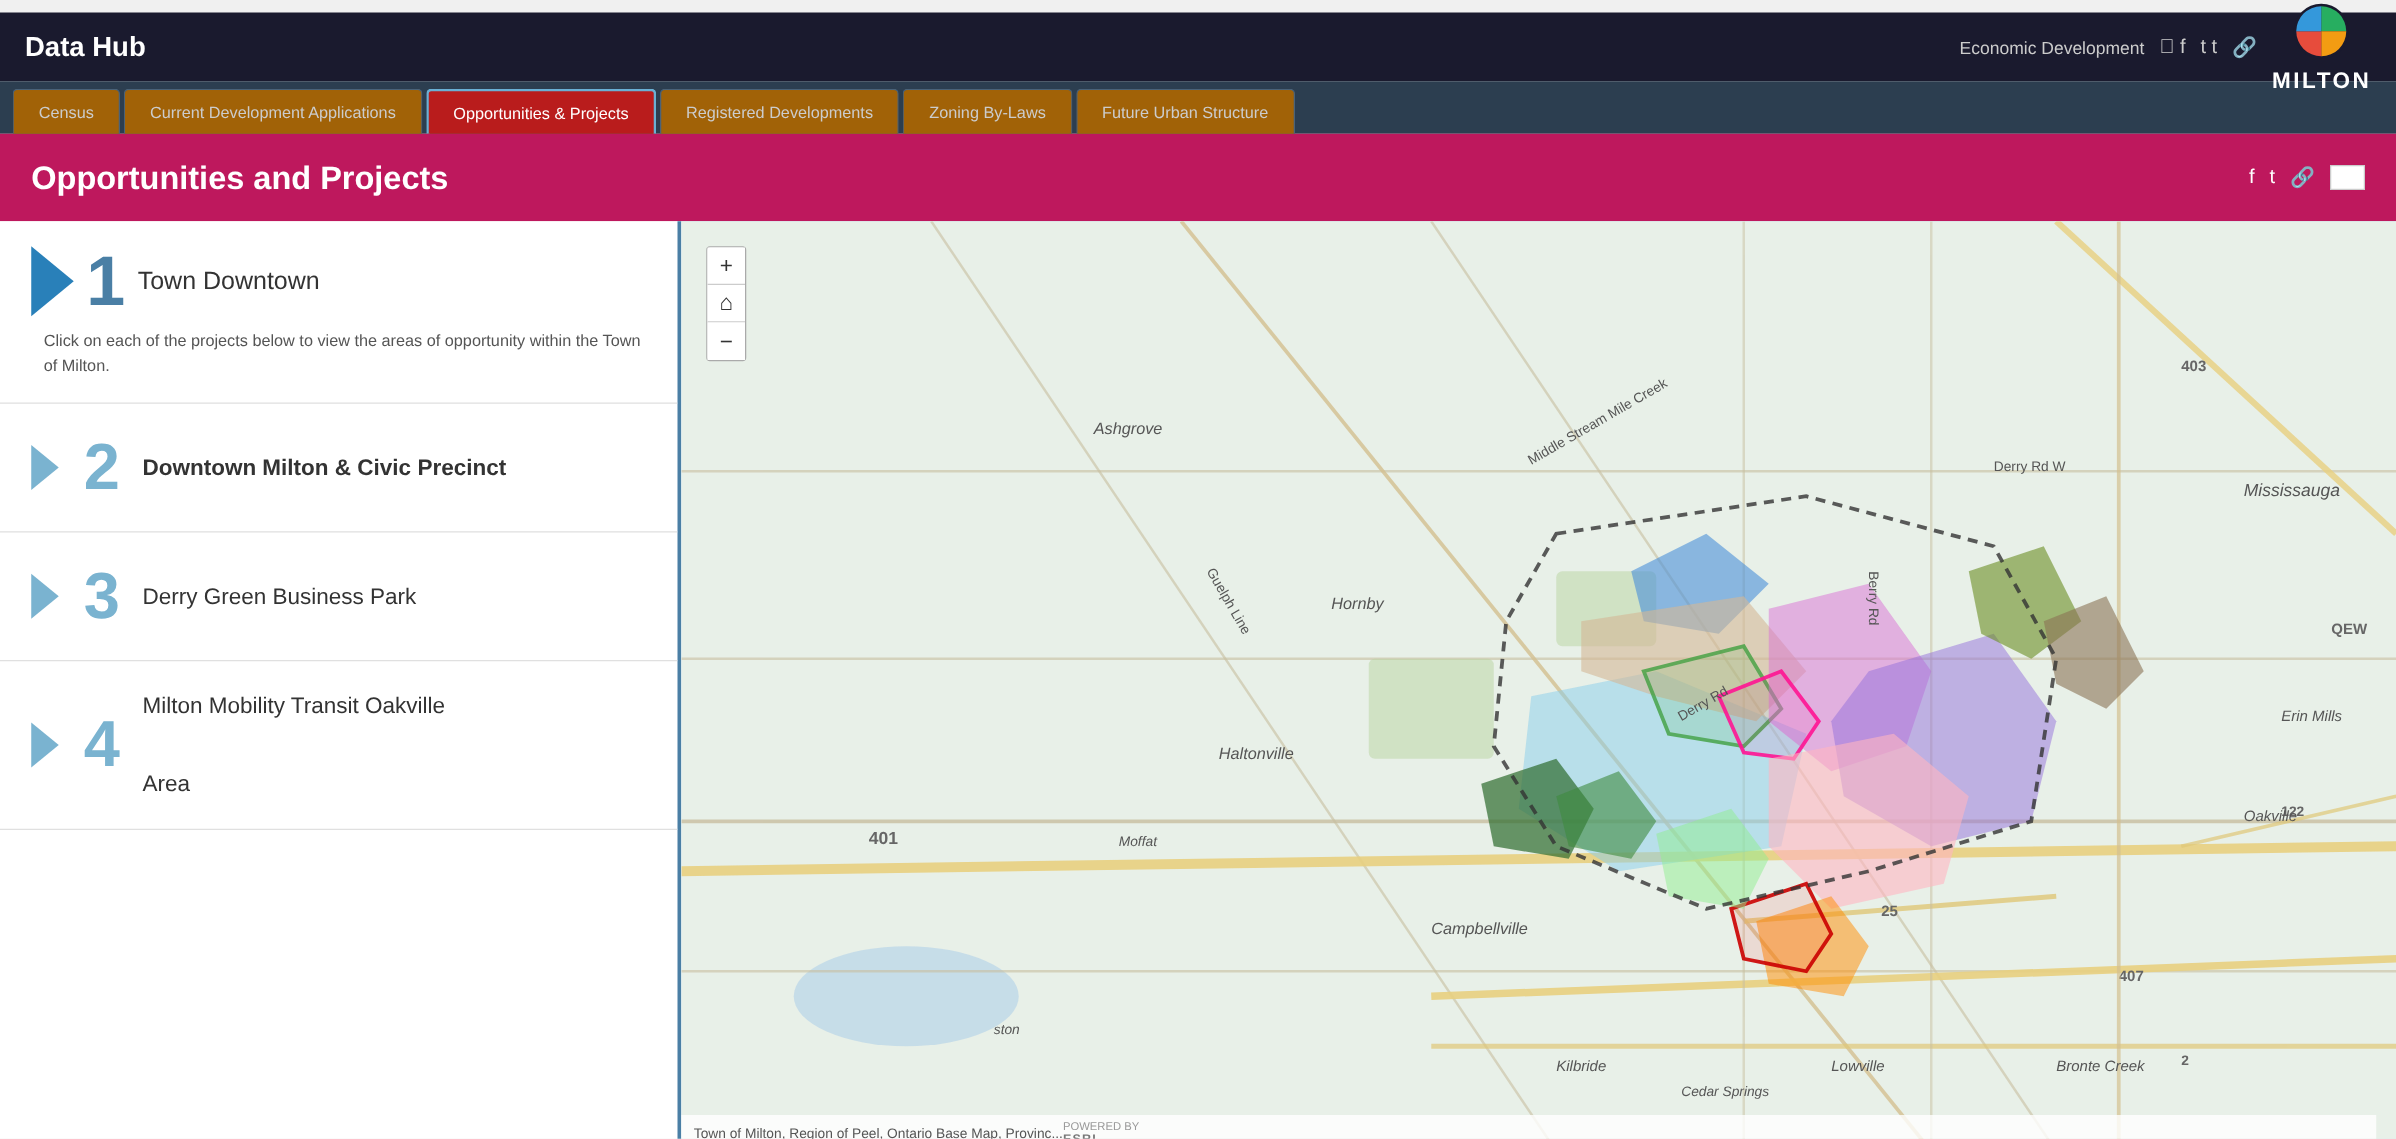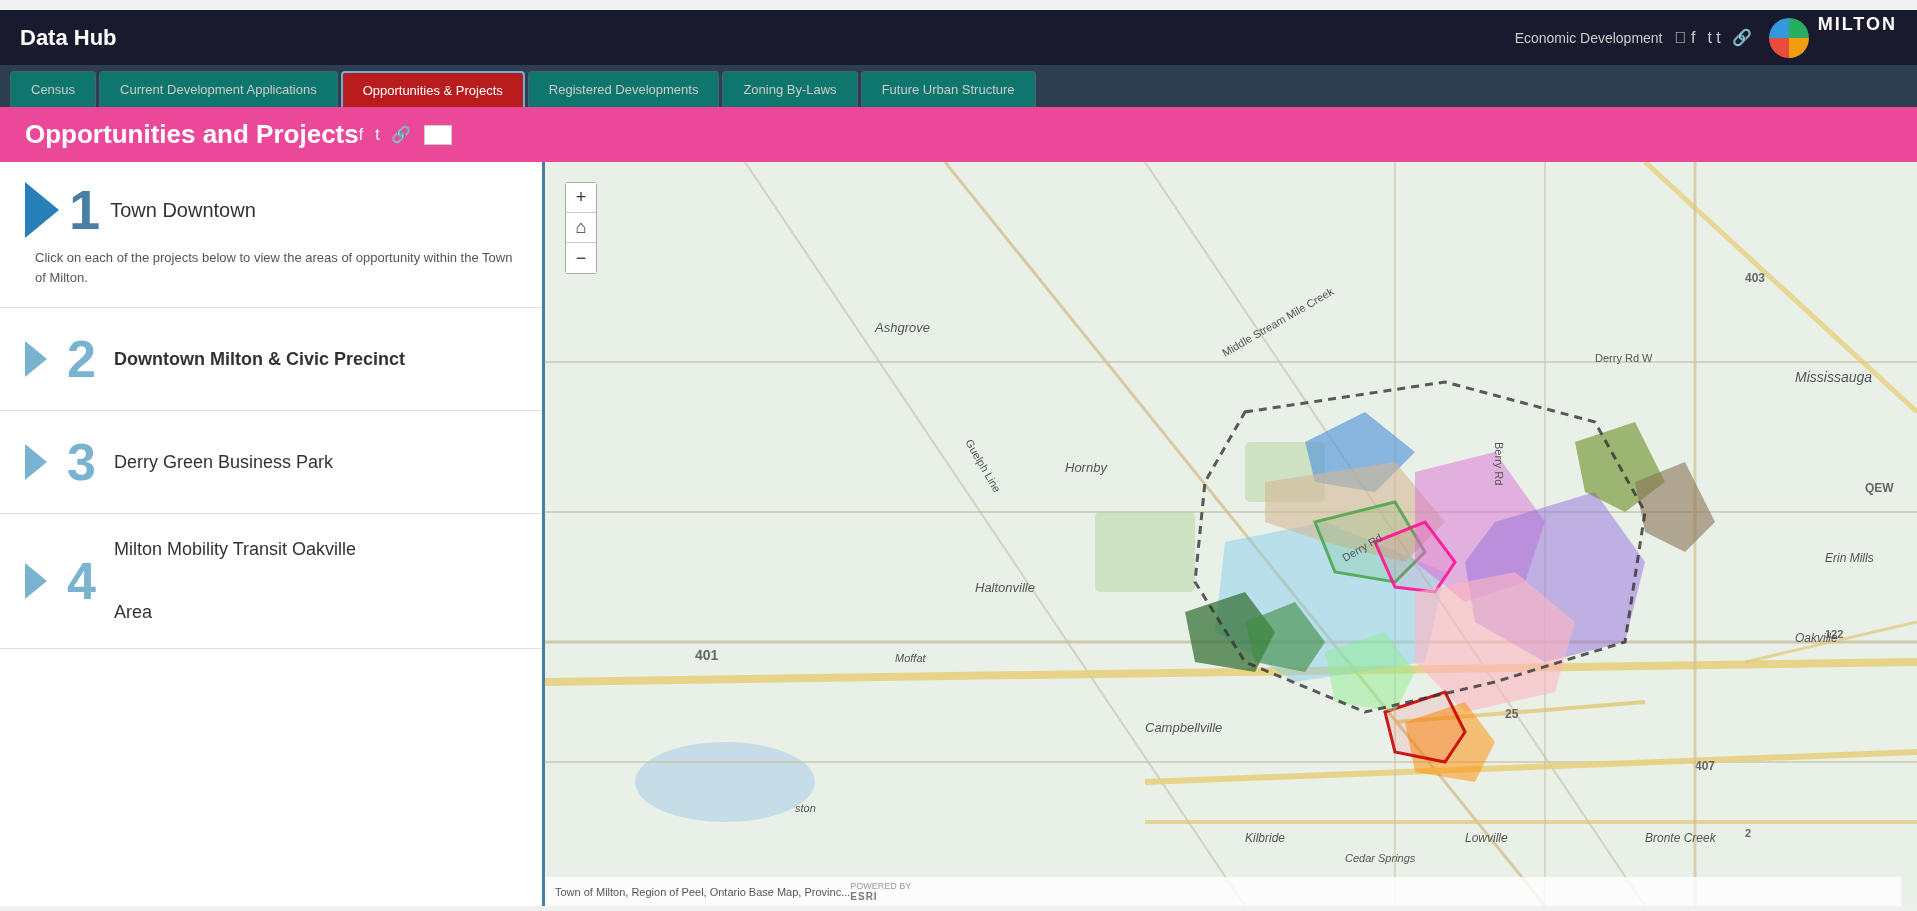--- a/index.html
+++ b/index.html
@@ -29,65 +29,68 @@
       color: #ccc;
       font-size: 14px;
     }
     .header-icon {
       color: #ccc;
       font-size: 16px;
       cursor: pointer;
     }
     #milton-logo {
       display: flex;
+      align-items: center;
       gap: 5px;
+      flex-direction: column;
     }
     .logo-text {
       color: white;
       font-size: 18px;
       font-weight: bold;
       letter-spacing: 2px;
     }
 
     
     #nav-tabs {
       background: #2c3e50;
       display: flex;
       align-items: flex-end;
       padding: 0 10px;
       height: 42px;
       gap: 3px;
     }
     .nav-tab {
       padding: 8px 20px;
       color: #ccc;
-      background: #0f766e;
+      background: #a16207;
       border-radius: 4px 4px 0 0;
       cursor: pointer;
       font-size: 13px;
       height: 36px;
       display: flex;
       align-items: center;
       border: 1px solid #4a6278;
       border-bottom: none;
     }
     .nav-tab.active {
       background: #b91c1c;
       color: white;
       border: 2px solid #6ab0d4;
       border-bottom: none;
     }
 
     
     #page-header {
-      background: #ec4899;
+      background: #be185d;
       padding: 15px 25px;
       display: flex;
       align-items: center;
-      height: 55px;
+      justify-content: space-between;
+      height: 70px;
     }
     #page-title {
       color: white;
       font-size: 26px;
       font-weight: bold;
     }
     #page-header-icons {
       display: flex;
       gap: 12px;
       align-items: center;

